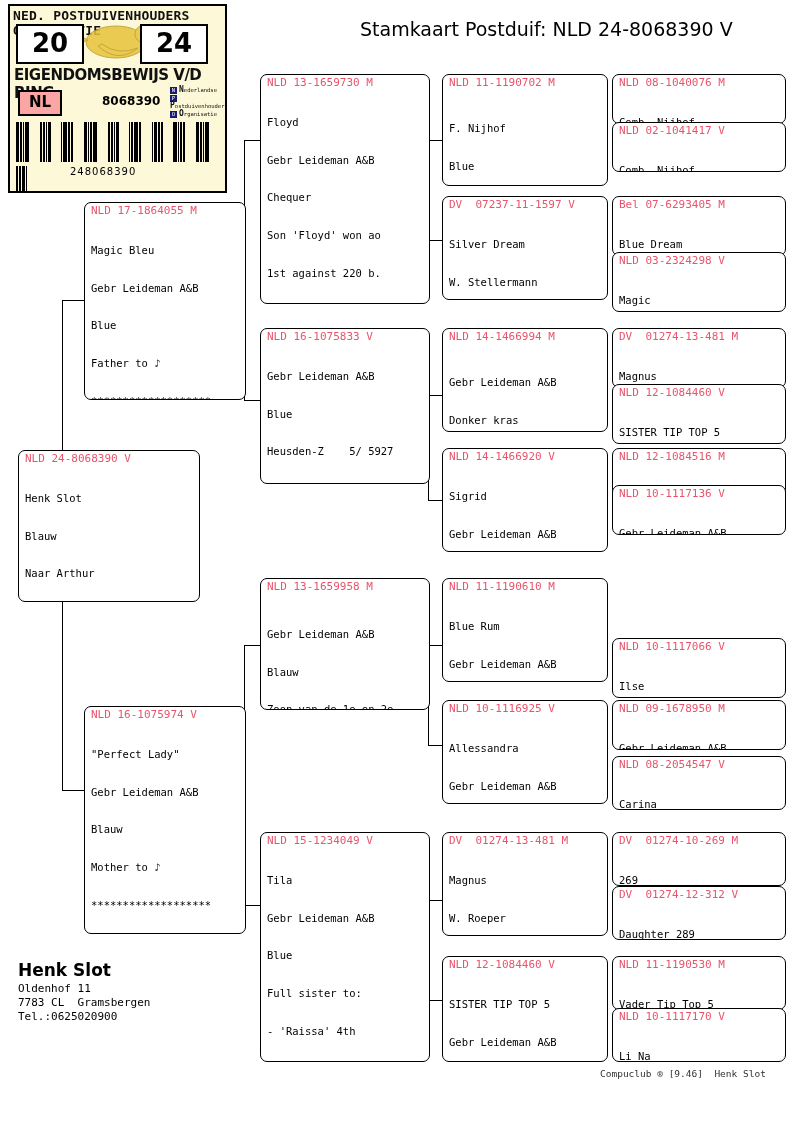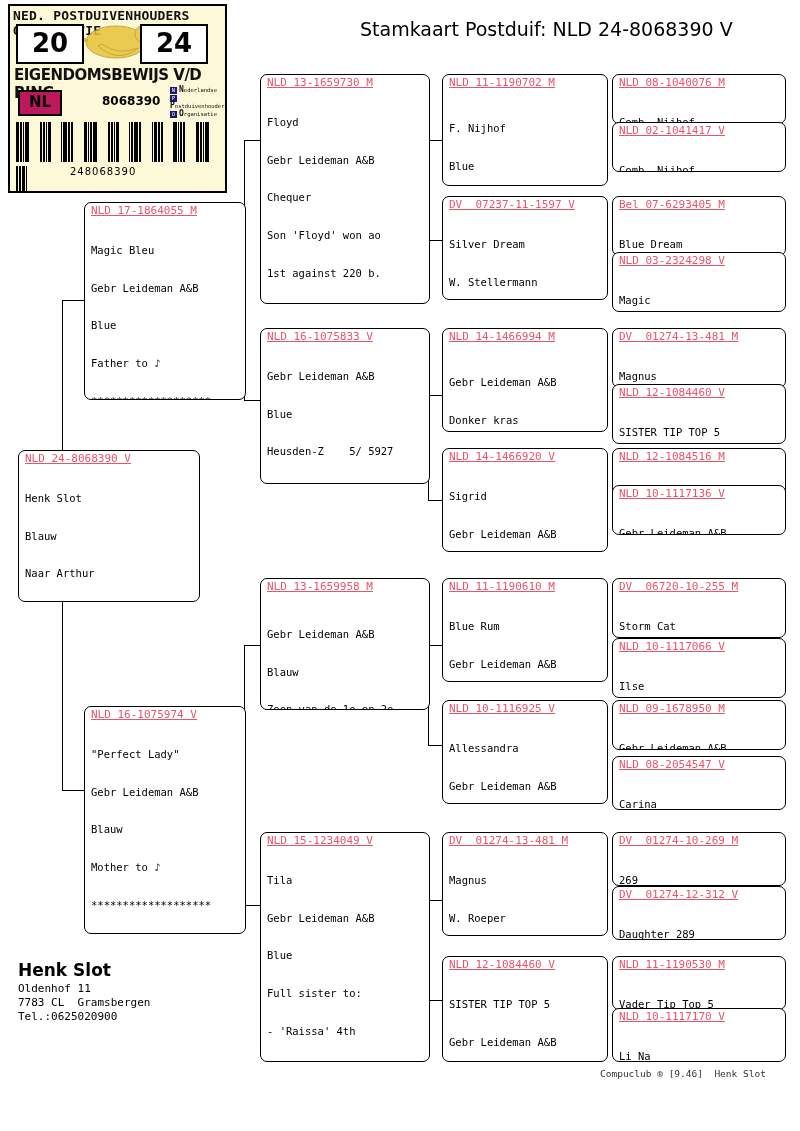--- a/index.html
+++ b/index.html
@@ -39,21 +39,21 @@
     font-family:"DejaVu Sans", sans-serif;
     font-size:26px;font-weight:bold;text-align:center;line-height:34px;
   }
   .cert-eig{
     position:absolute;left:4px;top:60px;width:206px;
     font-family:"DejaVu Sans", sans-serif;
     font-size:15px;font-weight:bold;color:#111;letter-spacing:-.5px;
   }
   .cert-nl{
     position:absolute;left:8px;top:84px;width:40px;height:22px;
-    border:2px solid #000;background:#be185d;
+    border:2px solid #000;background:#fca5a5;
     font-family:"DejaVu Sans", sans-serif;
     font-size:15px;font-weight:bold;text-align:center;line-height:20px;
   }
   .cert-ringnum{
     position:absolute;left:92px;top:88px;
     font-family:"DejaVu Sans", sans-serif;font-size:12px;font-weight:bold;
   }
   .cert-org{
     position:absolute;left:160px;top:80px;width:56px;
     font-size:5.5px;line-height:8px;color:#111;
@@ -80,21 +80,21 @@
     font-family:"DejaVu Sans", sans-serif;font-size:9px;color:#ccc;
   }
 
   
   .box{
     position:absolute;border:1px solid #000;border-radius:7px;
     background:#fff;overflow:hidden;
     font-size:10.5px;line-height:12.6px;
   }
   .box .ring{
-    color:#e8546b;white-space:pre;padding:2px 0 1px 6px;font-size:11px;text-decoration:underline;
+    color:#e8546b;white-space:pre;padding:2px 0 1px 6px;font-size:11px;
   }
   .box .body{padding:0 4px 2px 6px;white-space:pre;}
   .box .body .ln{white-space:pre;}
 
   
   .ln-h{position:absolute;background:#000;height:1px;}
   .ln-v{position:absolute;background:#000;width:1px;}
 
   
   .owner{
@@ -435,27 +435,20 @@
       <div class="ln">Gebr Leideman A&amp;B</div>
     </div>
   </div>
   <div class="box" style="left:612px;top:485px;width:172px;height:48px;">
     <div class="ring">NLD 10-1117136 V</div>
     <div class="body">
       <div class="ln">Gebr Leideman A&amp;B</div>
     </div>
   </div>
 
-  <div class="box" style="left:612px;top:578px;width:172px;height:58px;">
-    <div class="ring">DV  06720-10-255 M</div>
-    <div class="body">
-      <div class="ln">Storm Cat</div>
-      
-    </div>
-  </div>
   <div class="box" style="left:612px;top:638px;width:172px;height:58px;">
     <div class="ring">NLD 10-1117066 V</div>
     <div class="body">
       <div class="ln">Ilse</div>
       
     </div>
   </div>
   <div class="box" style="left:612px;top:700px;width:172px;height:48px;">
     <div class="ring">NLD 09-1678950 M</div>
     <div class="body">

